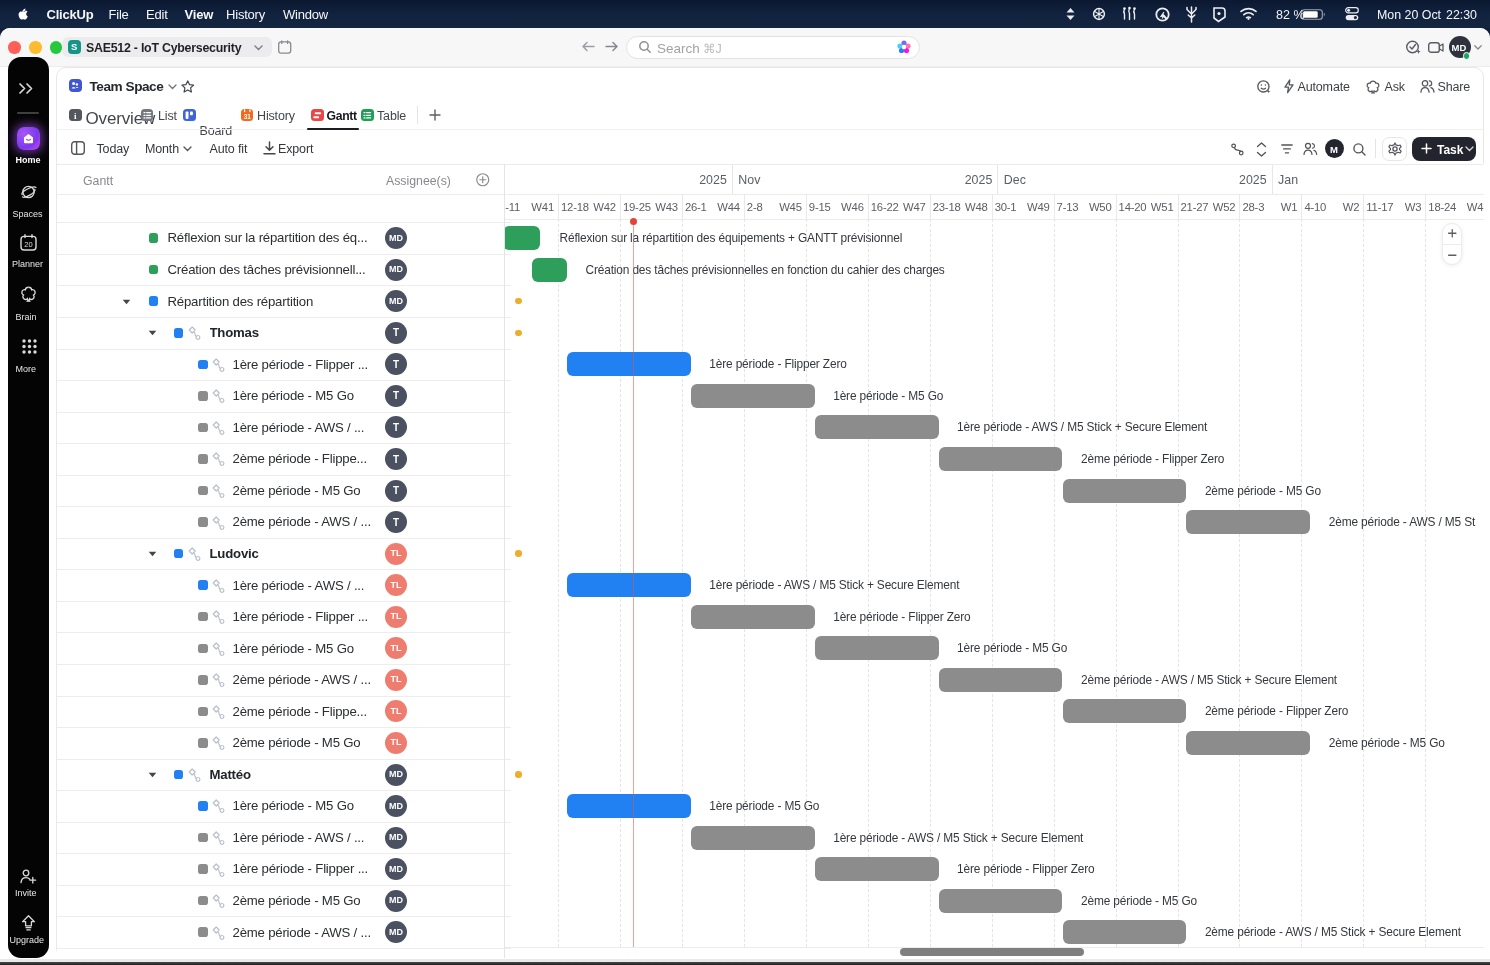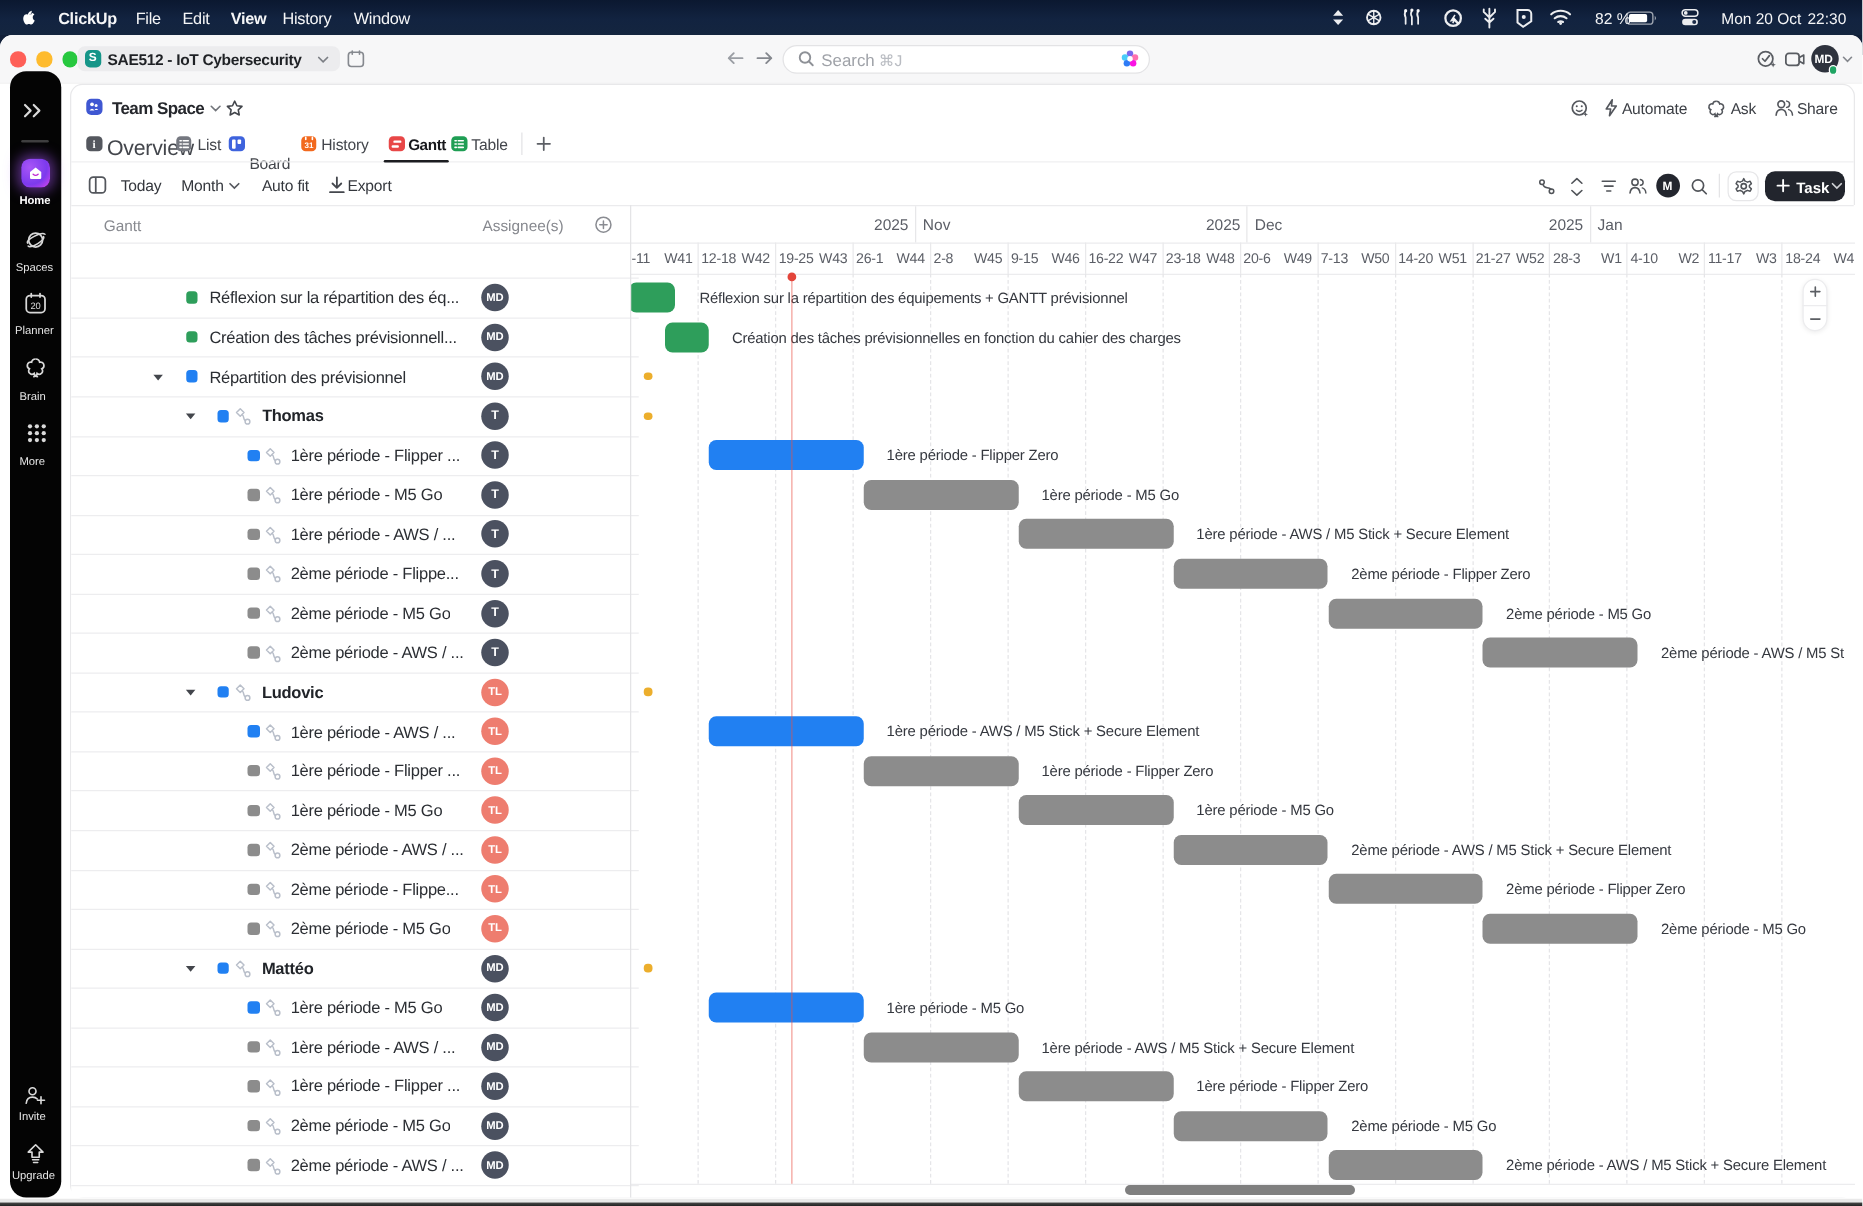--- a/index.html
+++ b/index.html
@@ -294,21 +294,21 @@
 <div style="left:385.0px;top:227.1px;width:22px;height:22px;border-radius:50%;background:#4b5160;z-index:3;"></div>
 <div class="" style="left:385px;top:232.6px;width:22px;height:11px;z-index:3;color:#fff;font-size:9px;font-weight:700;text-align:center;line-height:11px">MD</div>
 <div class="" style="left:148.5px;top:264.95px;width:9.5px;height:9.5px;z-index:3;background:#2e9e5b;border-radius:2.8px"></div>
 <div class="txt" style="left:167.5px;top:262.0px;font-size:13.2px;color:#2b2e33;font-weight:400;z-index:3;letter-spacing:-0.2px;max-width:211.5px;overflow:hidden">Création des tâches prévisionnell...</div>
 <div style="left:385.0px;top:258.7px;width:22px;height:22px;border-radius:50%;background:#4b5160;z-index:3;"></div>
 <div class="" style="left:385px;top:264.2px;width:22px;height:11px;z-index:3;color:#fff;font-size:9px;font-weight:700;text-align:center;line-height:11px">MD</div>
 <svg style="left:121.5px;top:298.59999999999997px;z-index:3;" width="9" height="6" viewBox="0 0 9 6" fill="none">
     <path d="M0.7 0.7 L8.3 0.7 L4.5 5.3 Z" fill="#43464c"></path>
   </svg>
 <div class="" style="left:148.5px;top:296.45px;width:9.5px;height:9.5px;z-index:3;background:#2180f2;border-radius:2.8px"></div>
-<div class="txt" style="left:167.5px;top:293.5px;font-size:13.2px;color:#2b2e33;font-weight:400;z-index:3;letter-spacing:-0.2px;max-width:211.5px;overflow:hidden">Répartition des prévisionnel</div>
+<div class="txt" style="left:167.5px;top:293.5px;font-size:13.2px;color:#2b2e33;font-weight:400;z-index:3;letter-spacing:-0.2px;max-width:211.5px;overflow:hidden">Répartition des répartition</div>
 <div style="left:385.0px;top:290.2px;width:22px;height:22px;border-radius:50%;background:#4b5160;z-index:3;"></div>
 <div class="" style="left:385px;top:295.7px;width:22px;height:11px;z-index:3;color:#fff;font-size:9px;font-weight:700;text-align:center;line-height:11px">MD</div>
 <svg style="left:147.5px;top:330.2px;z-index:3;" width="9" height="6" viewBox="0 0 9 6" fill="none">
     <path d="M0.7 0.7 L8.3 0.7 L4.5 5.3 Z" fill="#43464c"></path>
   </svg>
 <div class="" style="left:173.5px;top:328.05px;width:9.5px;height:9.5px;z-index:3;background:#2180f2;border-radius:2.8px"></div>
 <svg style="left:187.5px;top:326.2px;z-index:3" width="12" height="13.4" viewBox="0 0 12 13.4" fill="none">;<path d="M4.2 1 L7.2 4 L4.2 7 L1.2 4 Z" stroke="#b9bfca" stroke-width="1.2" fill="none" stroke-linejoin="round"></path><path d="M5.7 5.6 c2.2 2.2 0.4 3.2 2.6 5" stroke="#b9bfca" stroke-width="1.2" fill="none"></path><circle cx="10" cy="11.4" r="1.9" stroke="#b9bfca" stroke-width="1.2" fill="none"></circle></svg>
 <div class="txt" style="left:209.5px;top:325.1px;font-size:13.2px;color:#212429;font-weight:700;z-index:3;letter-spacing:-0.2px;max-width:169.5px;overflow:hidden">Thomas</div>
 <div style="left:385.0px;top:321.8px;width:22px;height:22px;border-radius:50%;background:#4b5160;z-index:3;"></div>
 <div class="" style="left:385px;top:327.3px;width:22px;height:11px;z-index:3;color:#fff;font-size:10px;font-weight:700;text-align:center;line-height:11px">T</div>
@@ -450,21 +450,21 @@
     <div class="" style="left:364.25px;top:29.69999999999999px;width:1px;height:25.7px;background:#e9e9eb"></div>
     <div style="left:364.25px;top:55.400000000000006px;width:0px;height:727.6px;border-left:1px dashed #e5e5e8"></div>
     <div class="txt" style="left:367.25px;top:37.19999999999999px;font-size:11.3px;color:#5b5e66;font-weight:400;letter-spacing:-0.2px">16-22</div>
     <div class="txt" style="left:422.20000000000005px;top:37.19999999999999px;font-size:11.3px;color:#5b5e66;font-weight:400;transform:translateX(-100%);letter-spacing:-0.2px">W47</div>
     <div class="" style="left:426.20000000000005px;top:29.69999999999999px;width:1px;height:25.7px;background:#e9e9eb"></div>
     <div style="left:426.20000000000005px;top:55.400000000000006px;width:0px;height:727.6px;border-left:1px dashed #e5e5e8"></div>
     <div class="txt" style="left:429.20000000000005px;top:37.19999999999999px;font-size:11.3px;color:#5b5e66;font-weight:400;letter-spacing:-0.2px">23-18</div>
     <div class="txt" style="left:484.1500000000001px;top:37.19999999999999px;font-size:11.3px;color:#5b5e66;font-weight:400;transform:translateX(-100%);letter-spacing:-0.2px">W48</div>
     <div class="" style="left:488.1500000000001px;top:29.69999999999999px;width:1px;height:25.7px;background:#e9e9eb"></div>
     <div style="left:488.1500000000001px;top:55.400000000000006px;width:0px;height:727.6px;border-left:1px dashed #e5e5e8"></div>
-    <div class="txt" style="left:491.1500000000001px;top:37.19999999999999px;font-size:11.3px;color:#5b5e66;font-weight:400;letter-spacing:-0.2px">20-6</div>
+    <div class="txt" style="left:491.1500000000001px;top:37.19999999999999px;font-size:11.3px;color:#5b5e66;font-weight:400;letter-spacing:-0.2px">30-1</div>
     <div class="txt" style="left:546.1000000000001px;top:37.19999999999999px;font-size:11.3px;color:#5b5e66;font-weight:400;transform:translateX(-100%);letter-spacing:-0.2px">W49</div>
     <div class="" style="left:550.0999999999999px;top:29.69999999999999px;width:1px;height:25.7px;background:#e9e9eb"></div>
     <div style="left:550.0999999999999px;top:55.400000000000006px;width:0px;height:727.6px;border-left:1px dashed #e5e5e8"></div>
     <div class="txt" style="left:553.0999999999999px;top:37.19999999999999px;font-size:11.3px;color:#5b5e66;font-weight:400;letter-spacing:-0.2px">7-13</div>
     <div class="txt" style="left:608.05px;top:37.19999999999999px;font-size:11.3px;color:#5b5e66;font-weight:400;transform:translateX(-100%);letter-spacing:-0.2px">W50</div>
     <div class="" style="left:612.0500000000002px;top:29.69999999999999px;width:1px;height:25.7px;background:#e9e9eb"></div>
     <div style="left:612.0500000000002px;top:55.400000000000006px;width:0px;height:727.6px;border-left:1px dashed #e5e5e8"></div>
     <div class="txt" style="left:615.0500000000002px;top:37.19999999999999px;font-size:11.3px;color:#5b5e66;font-weight:400;letter-spacing:-0.2px">14-20</div>
     <div class="txt" style="left:670.0000000000002px;top:37.19999999999999px;font-size:11.3px;color:#5b5e66;font-weight:400;transform:translateX(-100%);letter-spacing:-0.2px">W51</div>
     <div class="" style="left:674.0px;top:29.69999999999999px;width:1px;height:25.7px;background:#e9e9eb"></div>

